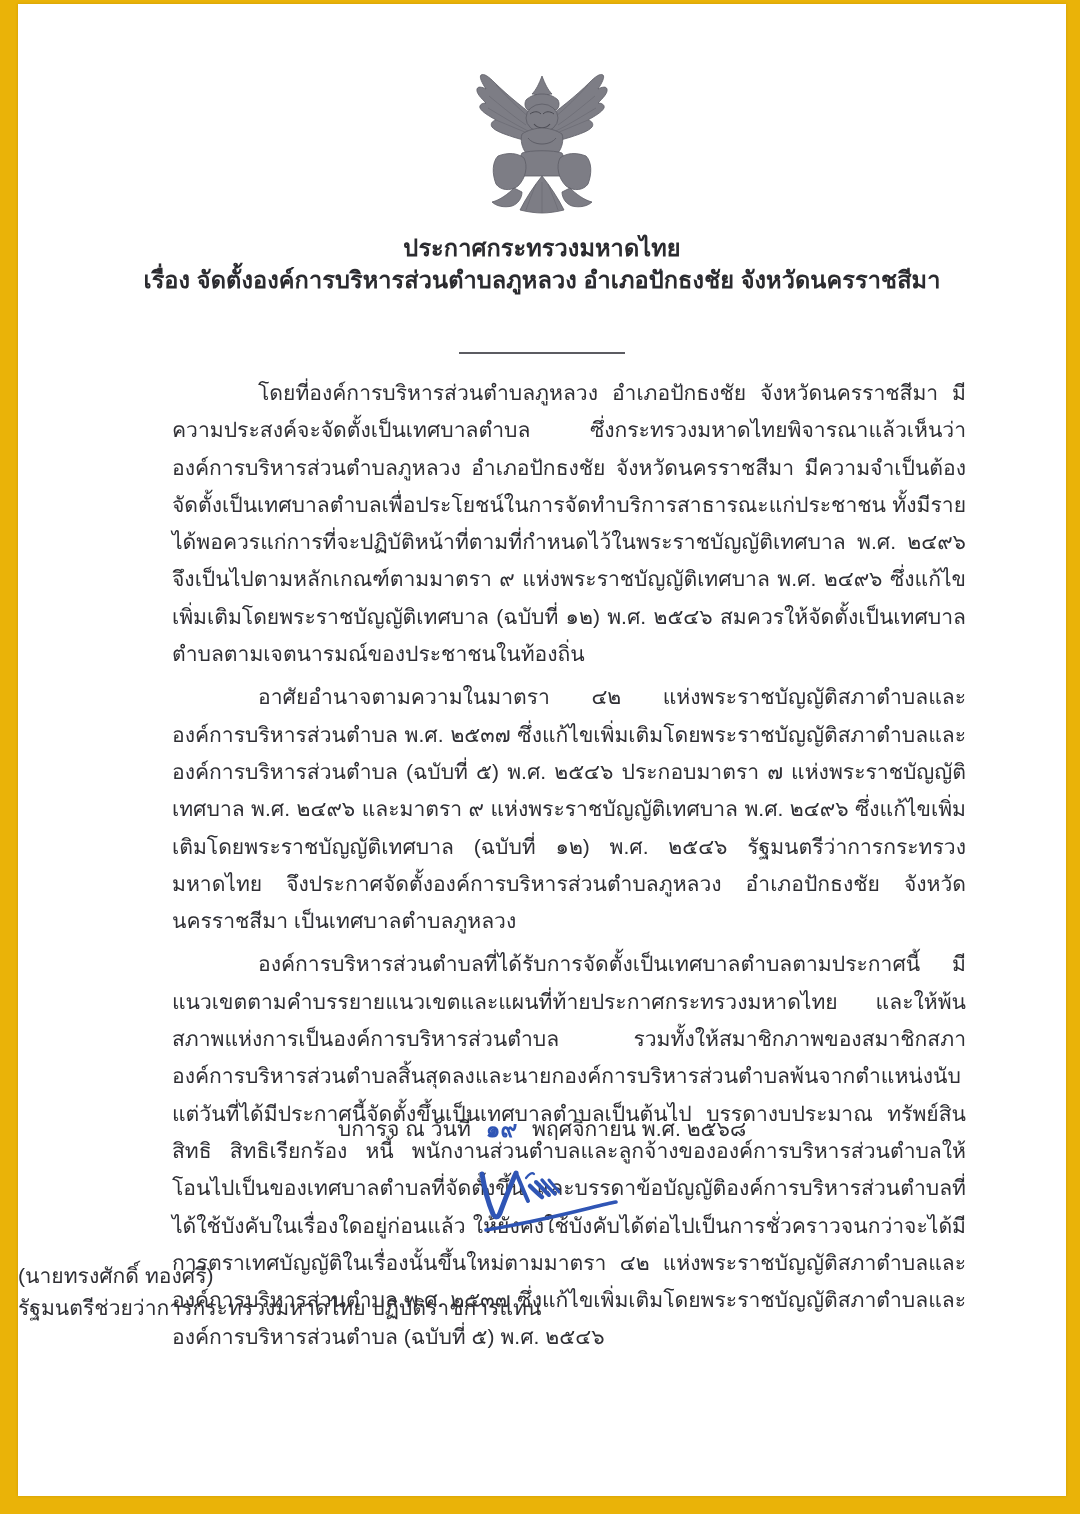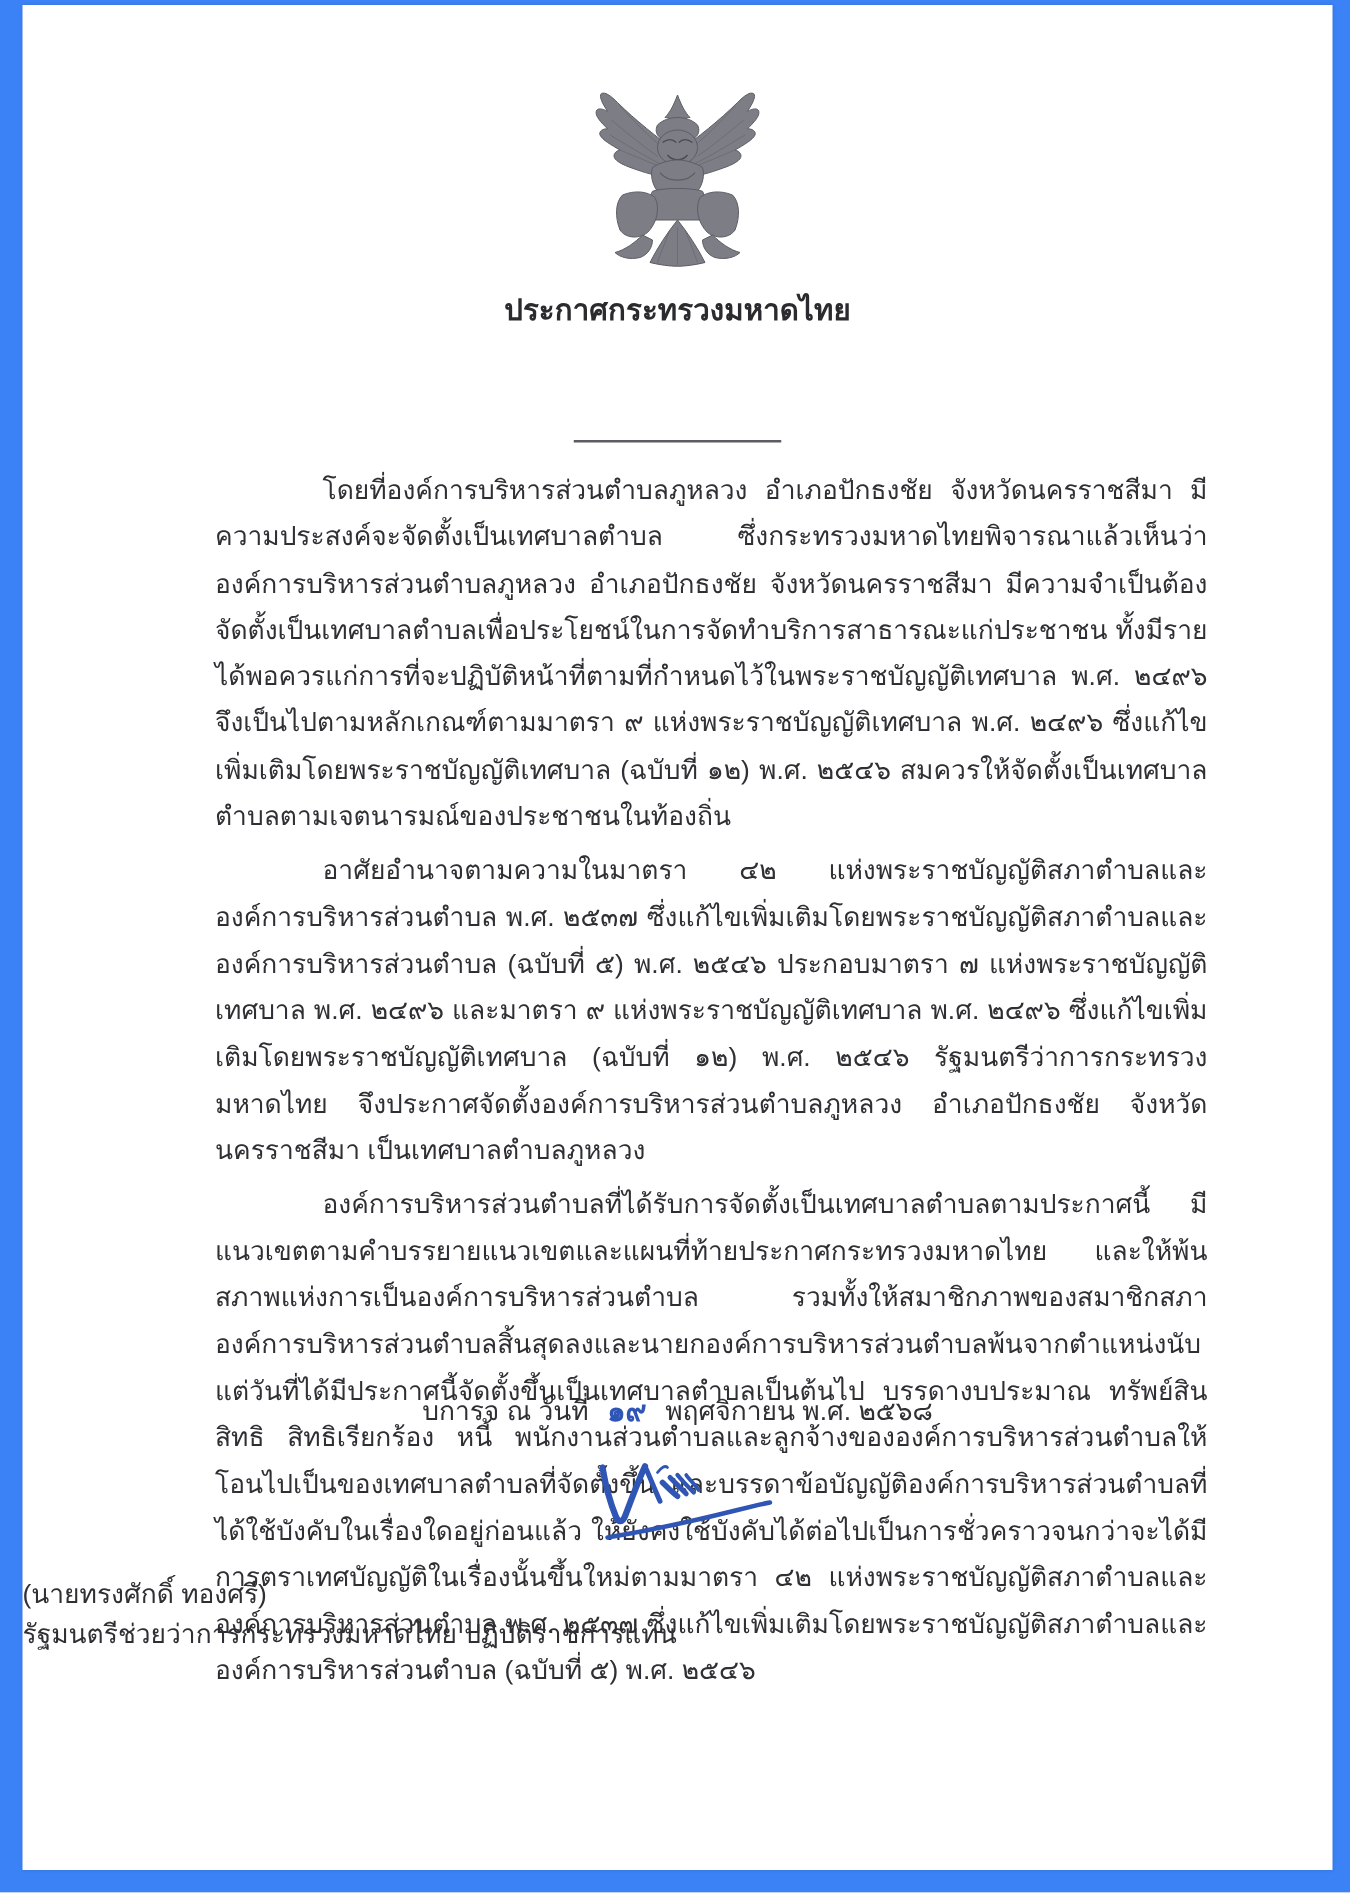--- a/index.html
+++ b/index.html
@@ -11,21 +11,21 @@
     width: 1080px;
     height: 1514px;
     font-family: "Liberation Sans", "DejaVu Sans", sans-serif;
     -webkit-font-smoothing: antialiased;
   }
 
   .page-wrap {
     position: relative;
     width: 1080px;
     height: 1514px;
-    background: #3b82f6;
+    background: #eab308;
     overflow: hidden;
   }
 
   
   .sheet {
     position: absolute;
     left: 18px;
     top: 4px;
     width: 1048px;
     height: 1492px;
@@ -202,20 +202,21 @@
           </g>
 
           <path d="M58 128 C52 134 44 140 36 142 C40 146 48 148 56 146 C62 144 66 138 66 132 Z"></path>
           <path d="M114 128 C120 134 128 140 136 142 C132 146 124 148 116 146 C110 144 106 138 106 132 Z"></path>
         </g>
       </svg>
     </div>
 
     <div class="heading">
       <div class="ln">ประกาศกระทรวงมหาดไทย</div>
+      <div class="ln">เรื่อง จัดตั้งองค์การบริหารส่วนตำบลภูหลวง อำเภอปักธงชัย จังหวัดนครราชสีมา</div>
     </div>
 
     <div class="divider"></div>
 
     <div class="body-text">
       <p class="indent">โดยที่องค์การบริหารส่วนตำบลภูหลวง อำเภอปักธงชัย จังหวัดนครราชสีมา มีความประสงค์จะจัดตั้งเป็นเทศบาลตำบล ซึ่งกระทรวงมหาดไทยพิจารณาแล้วเห็นว่า องค์การบริหารส่วนตำบลภูหลวง อำเภอปักธงชัย จังหวัดนครราชสีมา มีความจำเป็นต้องจัดตั้งเป็นเทศบาลตำบลเพื่อประโยชน์ในการจัดทำบริการสาธารณะแก่ประชาชน ทั้งมีรายได้พอควรแก่การที่จะปฏิบัติหน้าที่ตามที่กำหนดไว้ในพระราชบัญญัติเทศบาล พ.ศ. ๒๔๙๖ จึงเป็นไปตามหลักเกณฑ์ตามมาตรา ๙ แห่งพระราชบัญญัติเทศบาล พ.ศ. ๒๔๙๖ ซึ่งแก้ไขเพิ่มเติมโดยพระราชบัญญัติเทศบาล (ฉบับที่ ๑๒) พ.ศ. ๒๕๔๖ สมควรให้จัดตั้งเป็นเทศบาลตำบลตามเจตนารมณ์ของประชาชนในท้องถิ่น</p>
       <p class="indent">อาศัยอำนาจตามความในมาตรา ๔๒ แห่งพระราชบัญญัติสภาตำบลและองค์การบริหารส่วนตำบล พ.ศ. ๒๕๓๗ ซึ่งแก้ไขเพิ่มเติมโดยพระราชบัญญัติสภาตำบลและองค์การบริหารส่วนตำบล (ฉบับที่ ๕) พ.ศ. ๒๕๔๖ ประกอบมาตรา ๗ แห่งพระราชบัญญัติเทศบาล พ.ศ. ๒๔๙๖ และมาตรา ๙ แห่งพระราชบัญญัติเทศบาล พ.ศ. ๒๔๙๖ ซึ่งแก้ไขเพิ่มเติมโดยพระราชบัญญัติเทศบาล (ฉบับที่ ๑๒) พ.ศ. ๒๕๔๖ รัฐมนตรีว่าการกระทรวงมหาดไทย จึงประกาศจัดตั้งองค์การบริหารส่วนตำบลภูหลวง อำเภอปักธงชัย จังหวัดนครราชสีมา เป็นเทศบาลตำบลภูหลวง</p>
       <p class="indent">องค์การบริหารส่วนตำบลที่ได้รับการจัดตั้งเป็นเทศบาลตำบลตามประกาศนี้ มีแนวเขตตามคำบรรยายแนวเขตและแผนที่ท้ายประกาศกระทรวงมหาดไทย และให้พ้นสภาพแห่งการเป็นองค์การบริหารส่วนตำบล รวมทั้งให้สมาชิกภาพของสมาชิกสภาองค์การบริหารส่วนตำบลสิ้นสุดลงและนายกองค์การบริหารส่วนตำบลพ้นจากตำแหน่งนับแต่วันที่ได้มีประกาศนี้จัดตั้งขึ้นเป็นเทศบาลตำบลเป็นต้นไป บรรดางบประมาณ ทรัพย์สิน สิทธิ สิทธิเรียกร้อง หนี้ พนักงานส่วนตำบลและลูกจ้างขององค์การบริหารส่วนตำบลให้โอนไปเป็นของเทศบาลตำบลที่จัดตั้งขึ้น และบรรดาข้อบัญญัติองค์การบริหารส่วนตำบลที่ได้ใช้บังคับในเรื่องใดอยู่ก่อนแล้ว ให้ยังคงใช้บังคับได้ต่อไปเป็นการชั่วคราวจนกว่าจะได้มีการตราเทศบัญญัติในเรื่องนั้นขึ้นใหม่ตามมาตรา ๔๒ แห่งพระราชบัญญัติสภาตำบลและองค์การบริหารส่วนตำบล พ.ศ. ๒๕๓๗ ซึ่งแก้ไขเพิ่มเติมโดยพระราชบัญญัติสภาตำบลและองค์การบริหารส่วนตำบล (ฉบับที่ ๕) พ.ศ. ๒๕๔๖</p>
     </div>
 

